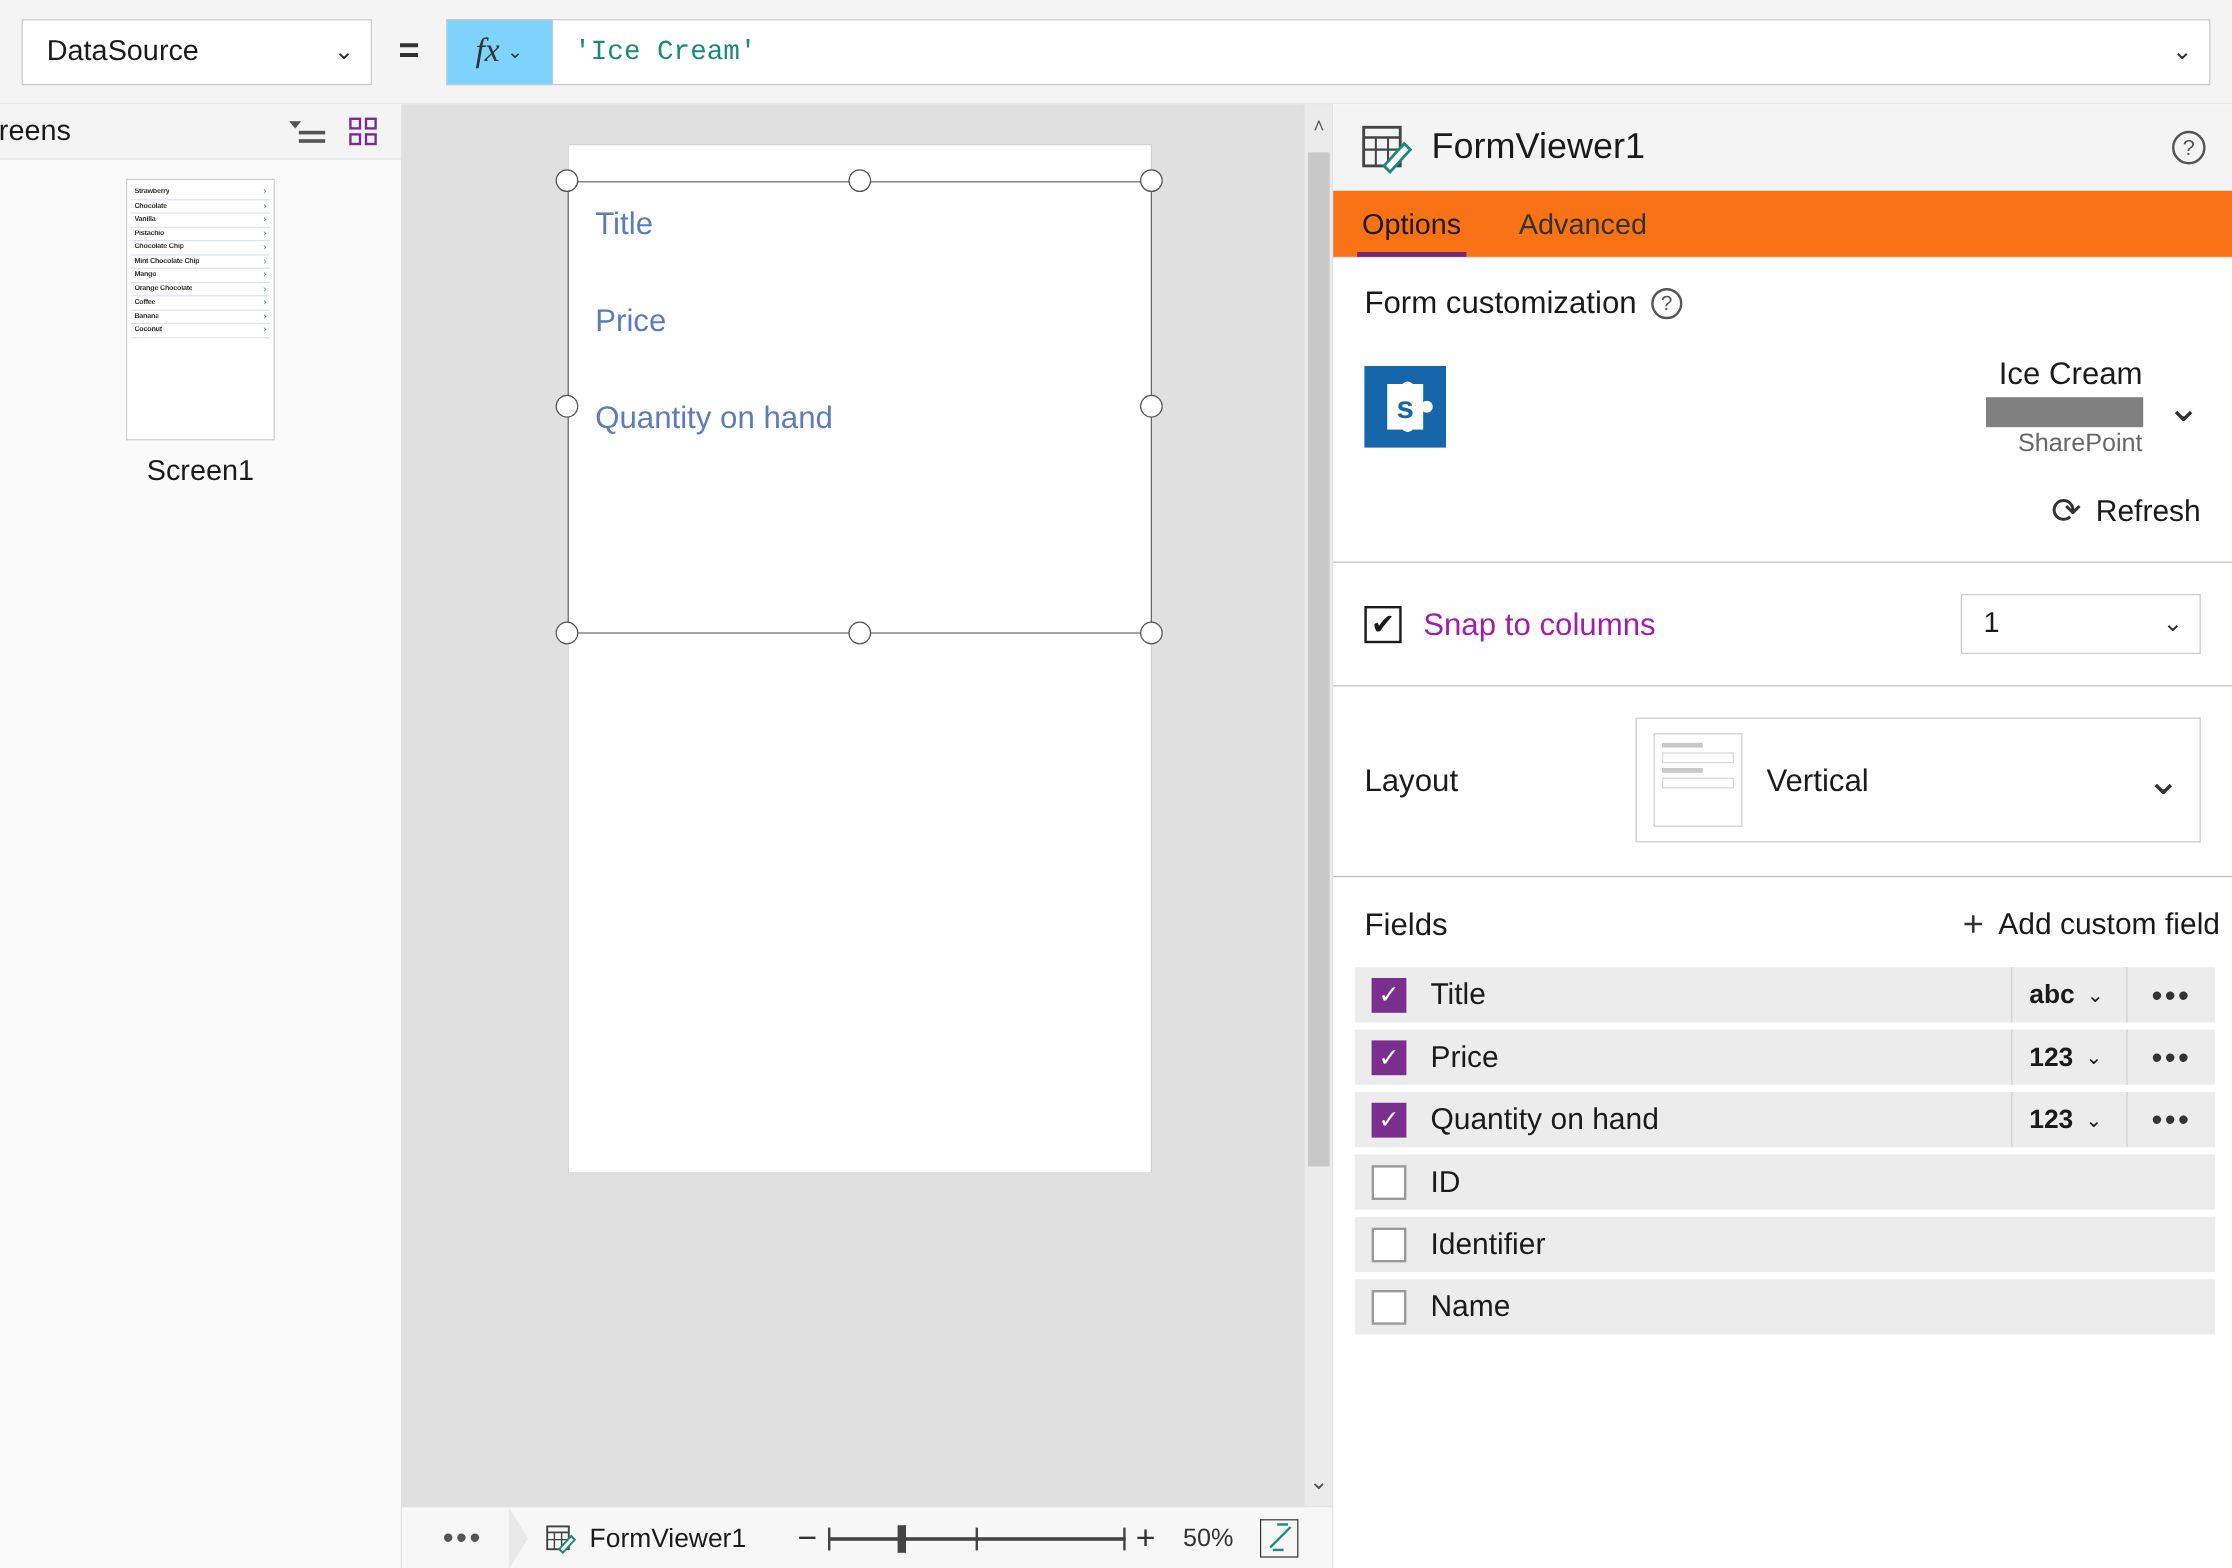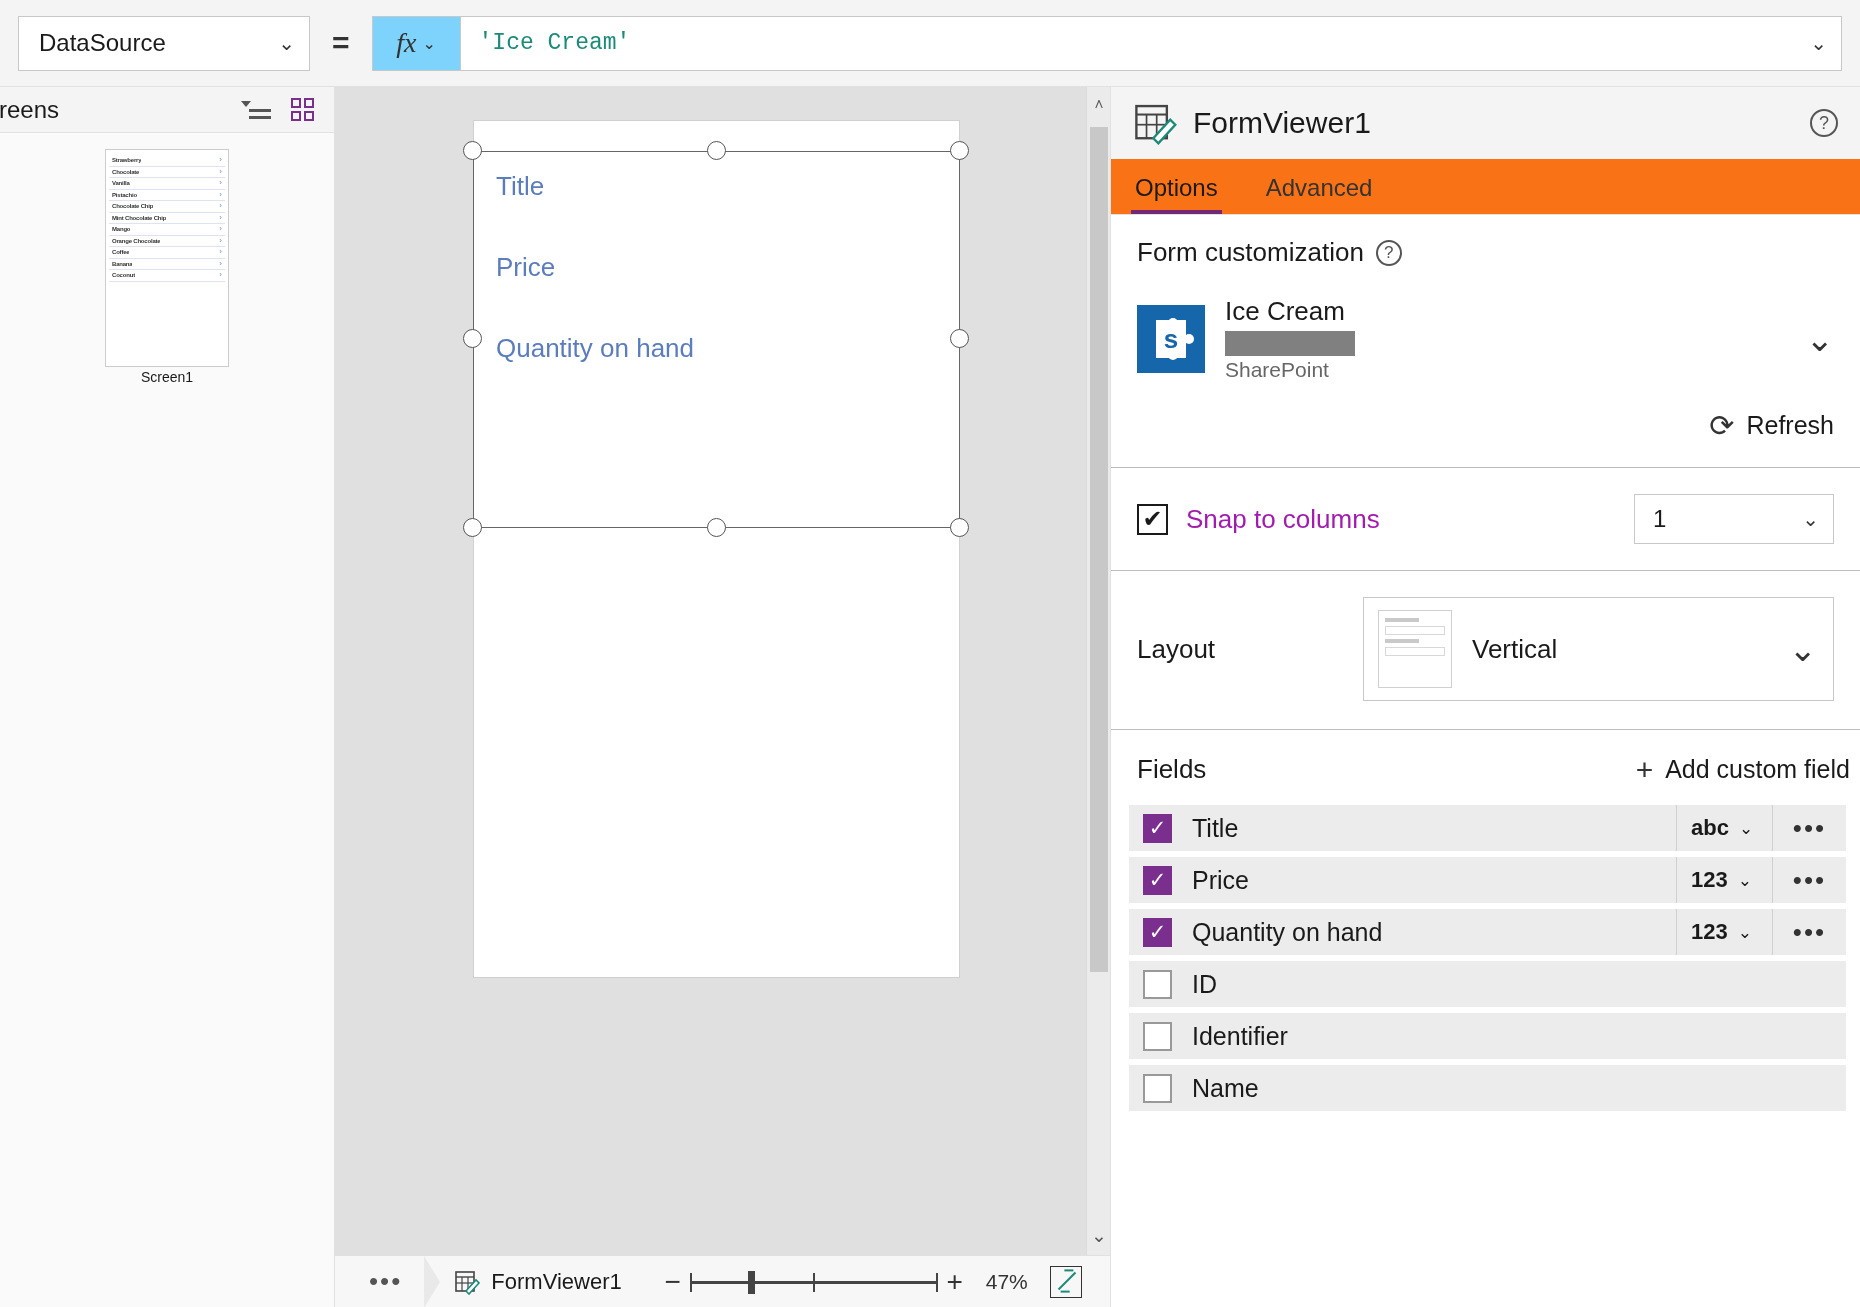--- a/index.html
+++ b/index.html
@@ -64,21 +64,21 @@
   }
   .icon-grid { display: grid; grid-template-columns: 1fr 1fr; gap: 3px; cursor: pointer; }
   .icon-grid b { display: block; width: 10px; height: 10px; border: 2px solid #7a2f8f; }
 
   .screen-item { width: 100%; padding: 16px 0 10px; text-align: center; }
   .screen-item.selected { background: #d9d9d9; }
   .screen-thumb {
     width: 124px; height: 218px; background: #fff; border: 1px solid #ccc;
     margin: 0 auto; position: relative; overflow: hidden;
   }
-  .screen-label { font-size: 14px; color: #1a1a1a; margin-top: 2px; }
+  .screen-label { font-size: 24px; color: #1a1a1a; margin-top: 12px; }
   
   .g-rows { padding: 5px 3px 0; }
   .g-row {
     display: flex; align-items: center; justify-content: space-between;
     border-bottom: 1px solid #dde3ef; padding: 1px 3px; height: 11.5px;
   }
   .g-row span { font-size: 6px; color: #333; font-weight: 600; letter-spacing: -.2px;
                 white-space: nowrap; overflow: hidden; }
   .g-row em { font-style: normal; font-size: 8px; color: #6a8cc7; line-height: 1; }
   
@@ -170,21 +170,21 @@
     justify-content: center; cursor: pointer; flex: none;
   }
   .tabs { height: 56px; background: #f97316; display: flex; align-items: flex-end;
           border-bottom: 1px solid #e1e1e1; }
   .tab { padding: 0 24px 12px; font-size: 24px; color: #333; cursor: pointer; position: relative; }
   .tab.active { color: #1a1a1a; }
   .tab.active::after {
     content: ""; position: absolute; left: 20px; right: 20px; bottom: 0;
     height: 4px; background: #742774;
   }
-  .section { padding: 22px 26px 24px; border-bottom: 1px solid #bdbdbd; }
+  .section { padding: 22px 26px 24px; border-bottom: 1px solid #bdbdbd; text-align: right; }
   .sec-title { display: flex; align-items: center; gap: 12px; font-size: 26px; color: #1a1a1a; }
   .ds-card { display: flex; align-items: center; gap: 20px; margin-top: 28px; }
   .sp-icon {
     width: 68px; height: 68px; background: #1566ab; position: relative; flex: none;
     display: flex; align-items: center; justify-content: center;
   }
   .sp-icon .sq { width: 30px; height: 38px; background: #fff; display: flex;
                  align-items: center; justify-content: center;
                  font-size: 26px; font-weight: 700; color: #1566ab; }
   .sp-icon .nodes { position: absolute; right: 11px; top: 13px; width: 26px; height: 42px; }
@@ -395,21 +395,21 @@
     <div class="zoom-ctl">
       <div class="zbtn">−</div>
       <div class="slider">
         <div class="track"></div>
         <div class="tick" style="left:0px;"></div>
         <div class="tick" style="left:123px;"></div>
         <div class="tick" style="left:246px;"></div>
         <div class="knob" style="left:58px;"></div>
       </div>
       <div class="zbtn">+</div>
-      <div class="zpct">47%</div>
+      <div class="zpct">50%</div>
       <div class="fit-btn">
           <span></span>
         </div>
     </div>
   </div>
 
   <div class="right-panel">
 
     <div class="rp-head">
       <svg width="44" height="44" viewBox="0 0 26 26">

